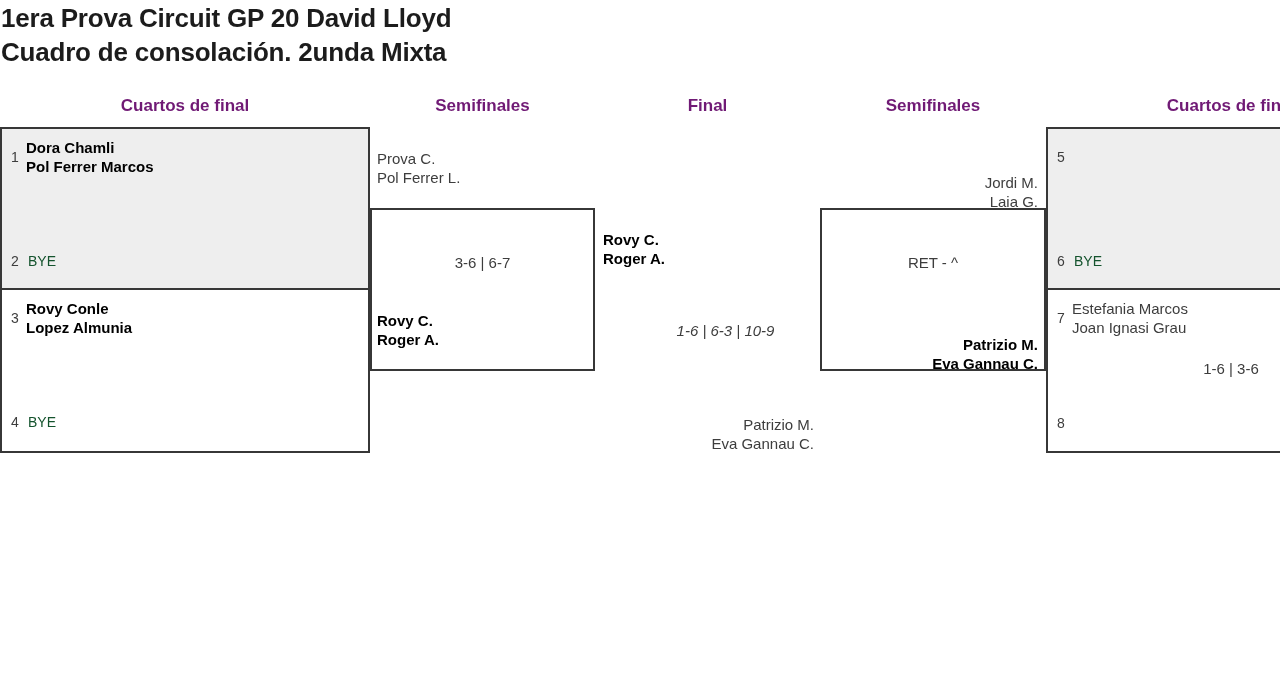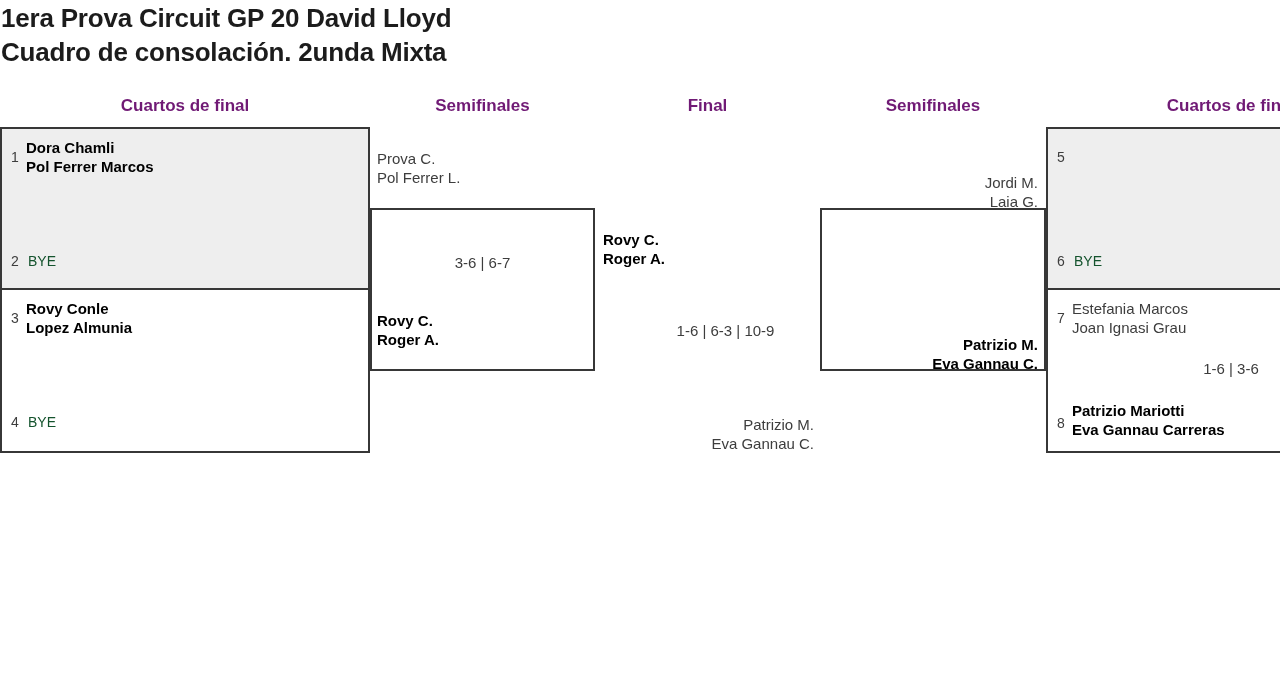--- a/index.html
+++ b/index.html
@@ -109,21 +109,21 @@
   .sf-score  { top: 31px; margin-top: 12px; }
   .rq2-score { top: 69px; }
 
   .sf-pair-bot-left  { left: 5px;  top: 101px; }
   .sf-pair-bot-right { right: 6px; top: 101px; }
 
   
   .lsf-top    { left: 377px;  top: 149px; }
   .rsf-top    { right: 242px; top: 149px; }
   .final-top  { left: 603px;  top: 230px; }
-  .final-score{ left: 595px;  top: 321px; width: 261px; }
+  .final-score{ left: 595px;  top: 321px; width: 261px; font-style: italic; }
   .final-bot  { right: 466px; top: 391px; }
 </style>
 </head>
 <body>
 
 <div class="canvas">
 
   <div class="title l1">1era Prova Circuit GP 20 David Lloyd</div>
   <div class="title l2">Cuadro de consolación. 2unda Mixta</div>
 
@@ -176,39 +176,36 @@
     <div>Patrizio M.</div>
     <div>Eva Gannau C.</div>
   </div>
 
   <div class="pair right abs rsf-top">
     <div>Jordi M.</div>
     <div>Laia G.</div>
   </div>
 
   <div class="match-box b-rsf">
+    <div class="score-row sf-score">RET - ^</div>
     <div class="pair bold right abs sf-pair-bot-right">
       <div>Patrizio M.</div>
       <div>Eva Gannau C.</div>
     </div>
   </div>
 
   <div class="match-box seeded b-rq1">
     <div class="seed s-top">5</div>
     <div class="seed s-bot">6</div>
     <div class="abs in-bye">BYE</div>
   </div>
 
   <div class="match-box b-rq2">
     <div class="seed s-top">7</div>
     <div class="pair abs in-pair-top">
       <div>Estefania Marcos</div>
       <div>Joan Ignasi Grau</div>
     </div>
     <div class="score-row rq2-score">1-6 | 3-6</div>
     <div class="seed s-bot-pair">8</div>
-    <div class="pair bold abs in-pair-bot">
-      <div>Patrizio Mariotti</div>
-      <div>Eva Gannau Carreras</div>
-    </div>
   </div>
 
 </div>
 
 </body></html>

